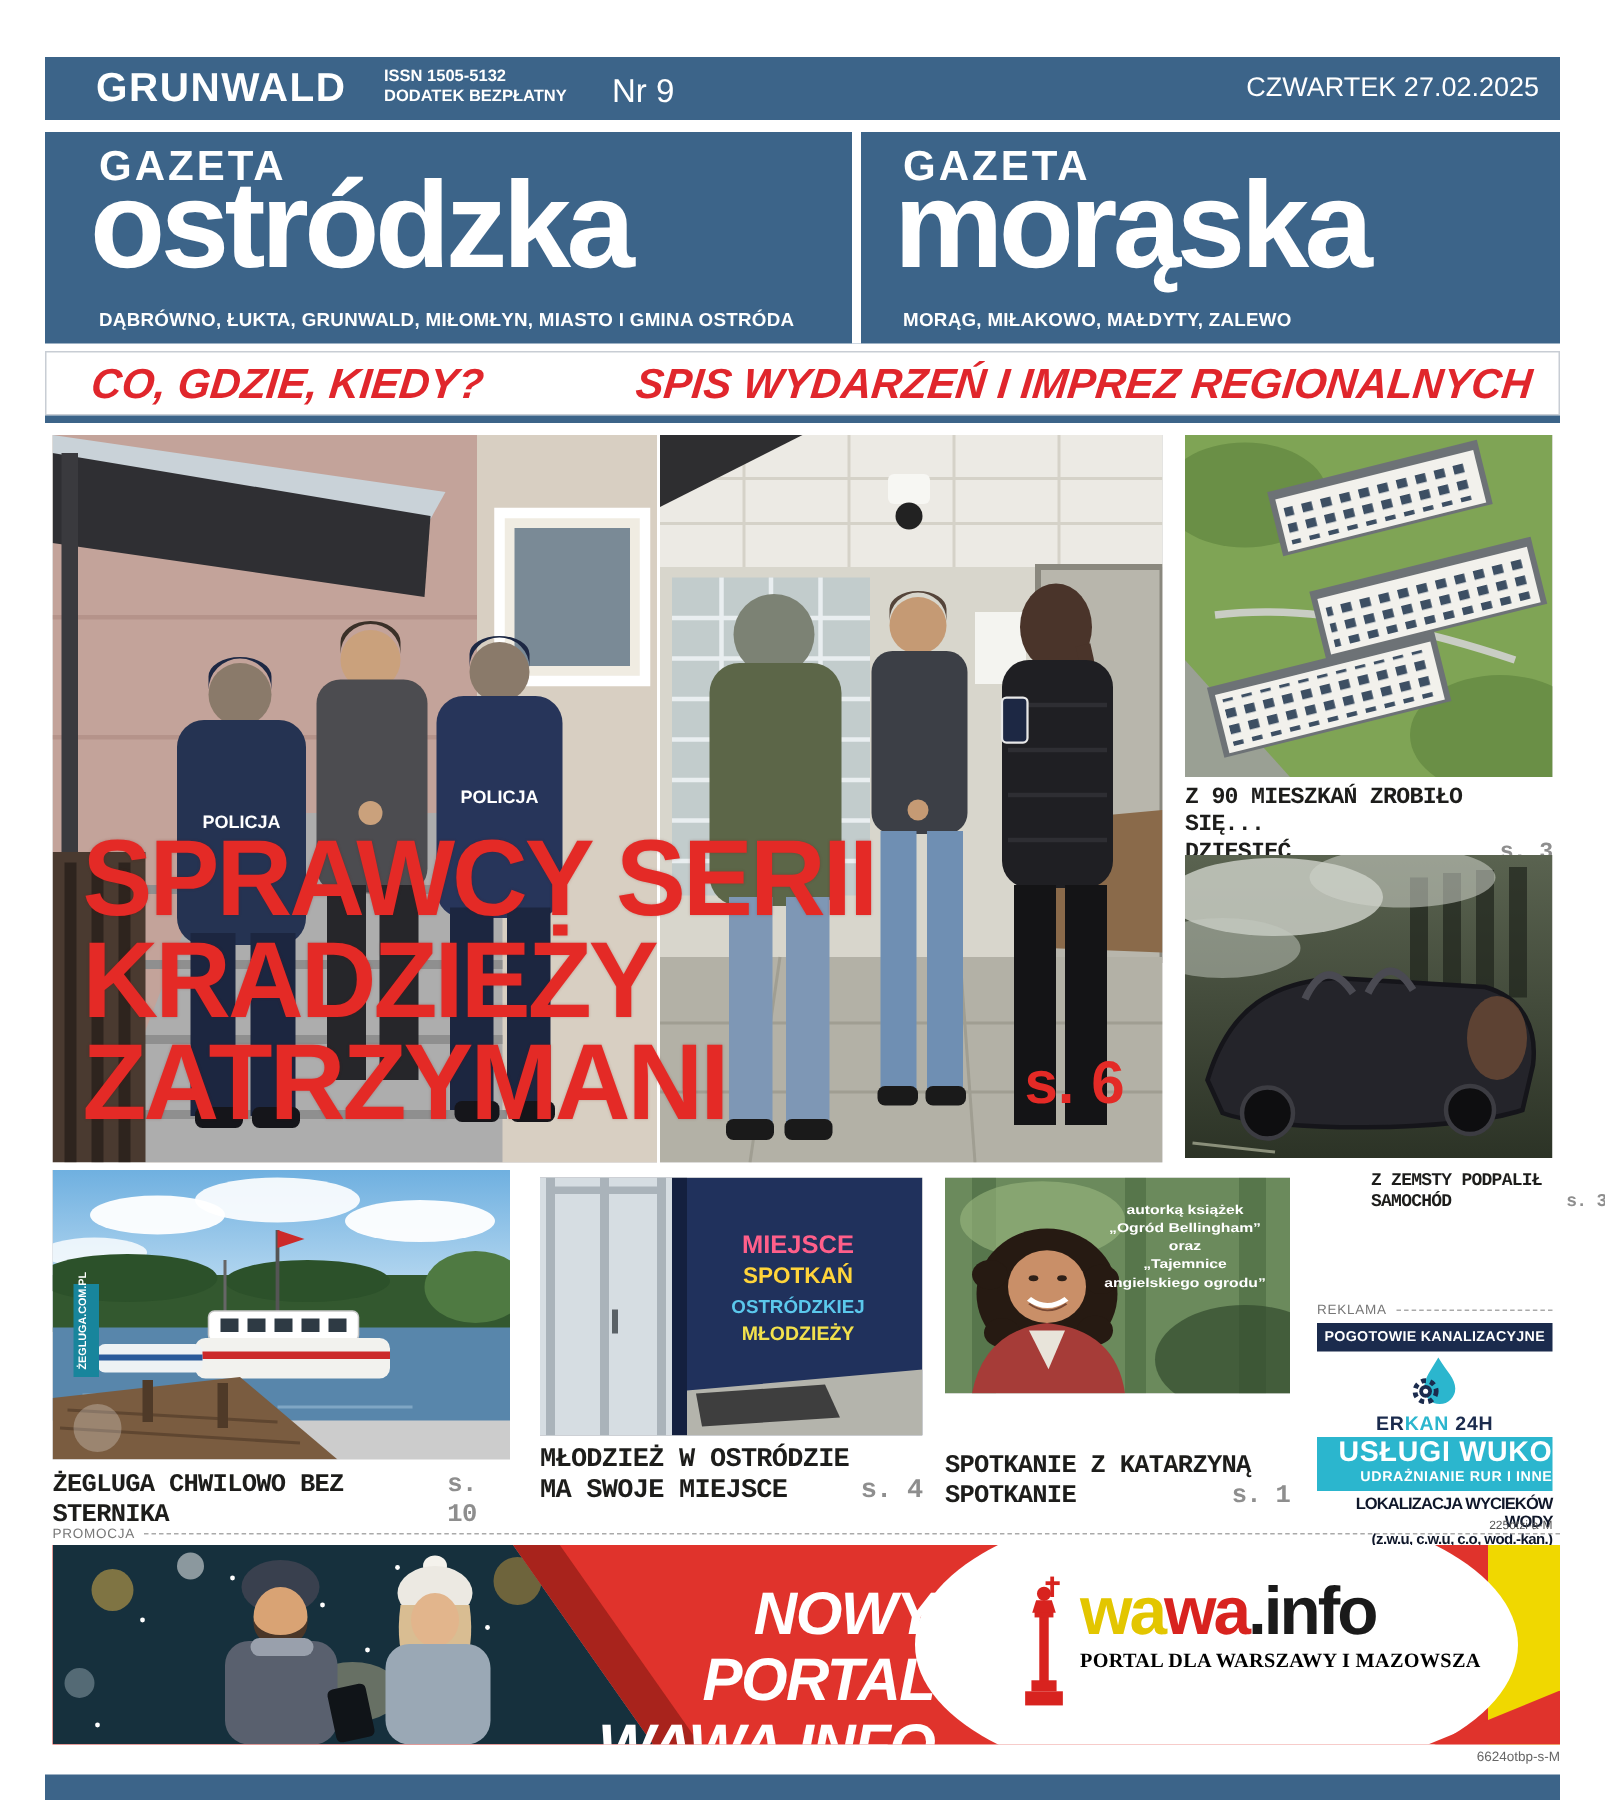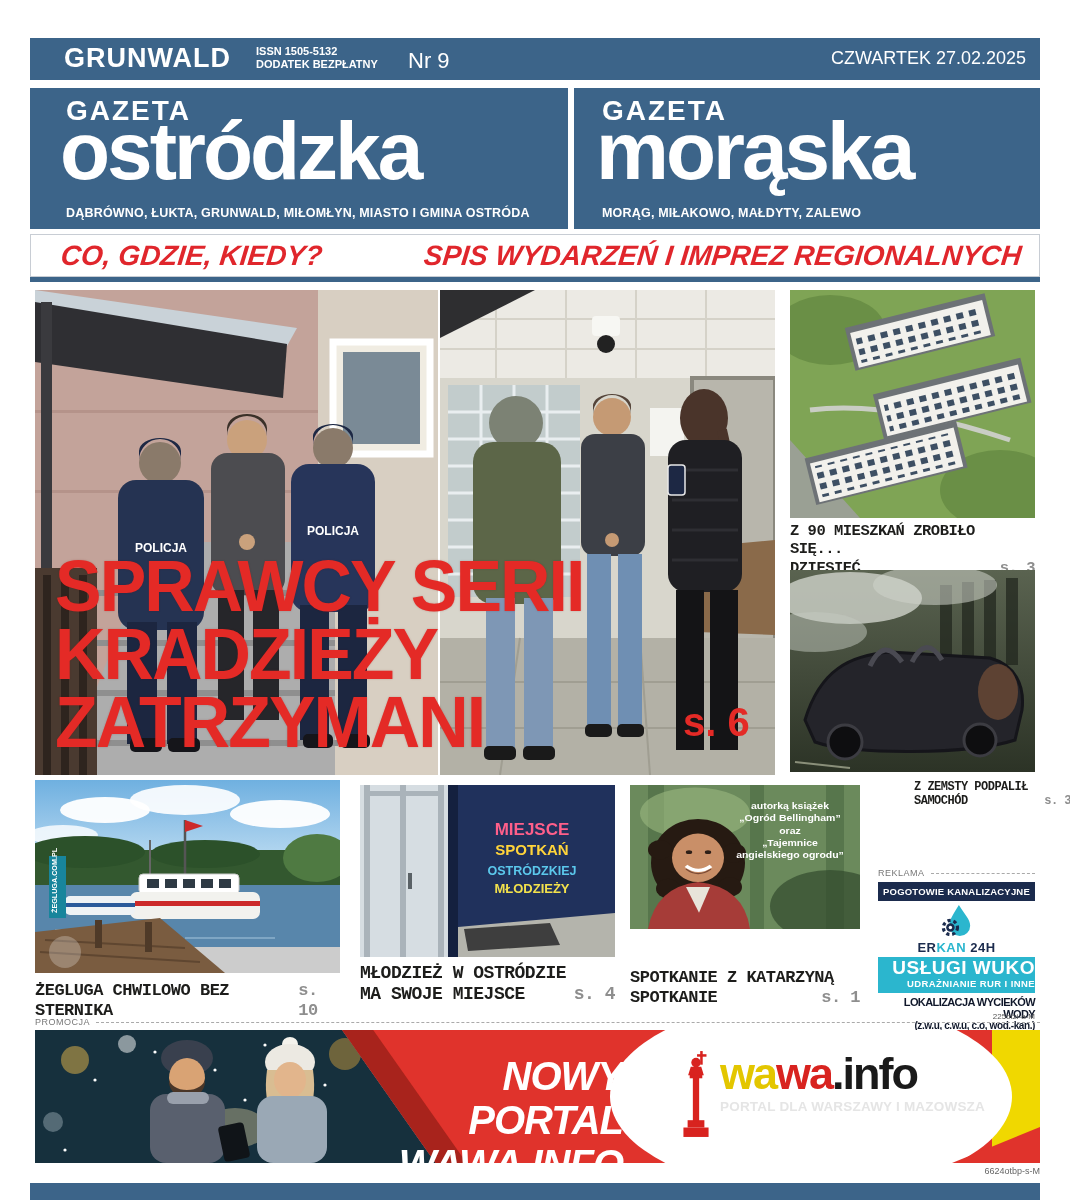--- a/index.html
+++ b/index.html
@@ -86,21 +86,21 @@
   #banner .redcorner { position:absolute; right:0; bottom:0; width:88px; height:36px; background:#e0332c;
         clip-path:polygon(100% 0,100% 100%,0 100%); }
   #banner .promo-txt { position:absolute; left:318px; top:24px; width:270px; text-align:right;
         color:#fff; font-size:40px; font-weight:800; font-style:italic; letter-spacing:-1px;
         line-height:44px; }
   #banner .logo { position:absolute; left:645px; top:20px; display:flex; align-items:flex-start; gap:8px; }
   #banner .logo-txt .wawa { font-size:45px; font-weight:800; letter-spacing:-2px; line-height:48px; }
   #banner .logo-txt .y { color:#e3c600; }
   #banner .logo-txt .r { color:#d8231f; }
   #banner .logo-txt .k { color:#1a1a1a; }
-  #banner .logo-txt .tag { font-size:13.5px; font-weight:800; letter-spacing:.2px; color:#e5e5e5; margin-top:1px; }
+  #banner .logo-txt .tag { font-size:13.5px; font-weight:800; letter-spacing:.2px; color:#000000; margin-top:1px;font-family:Liberation Serif, serif; }
   #banner-code { left:35px; top:1166px; width:1005px; text-align:right; font-size:9px; color:#666; }
   #bottombar { left:30px; top:1183px; width:1010px; height:17px; }
   svg text { font-family:"Liberation Sans","DejaVu Sans",sans-serif; }
 </style>
 </head>
 <body>
 
 <div id="page">
 
   <div id="topbar" class="abs bluebar">

